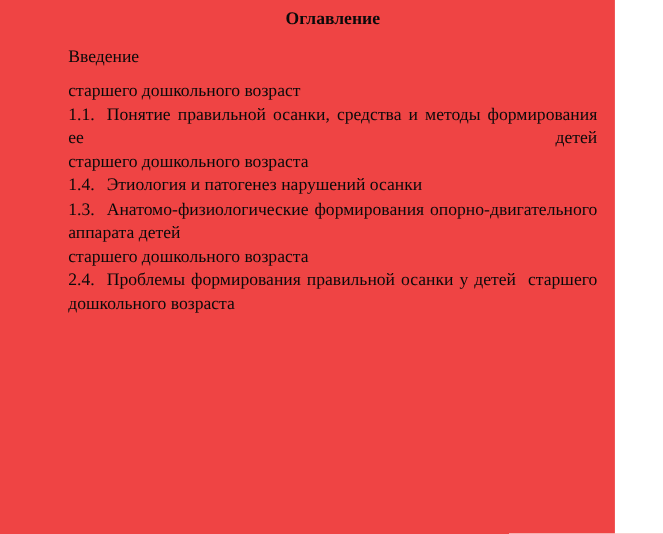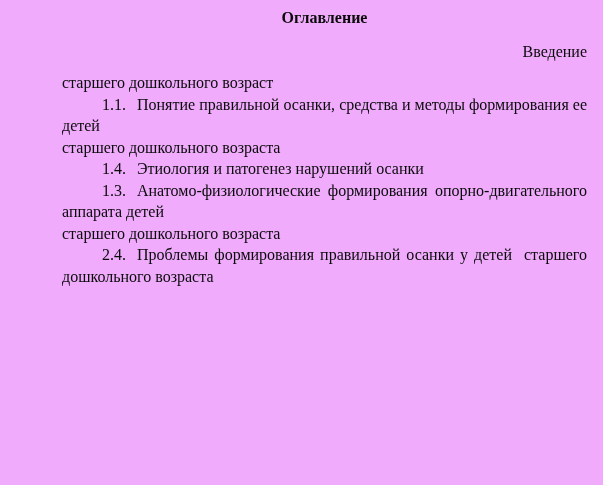--- a/index.html
+++ b/index.html
@@ -2,55 +2,53 @@
 <html><head>
 <meta charset="utf-8">
 <style>
   html, body {
     margin: 0;
     padding: 0;
     background: #ffffff;
   }
   .page {
     position: relative;
-    width: 603px;
+    width: 559px;
     height: 485px;
-    background: #f0abfc;
+    background: #ef4444;
     overflow: hidden;
     box-sizing: border-box;
     padding: 7px 16px 0 62px;
     font-family: "Liberation Serif", "DejaVu Serif", serif;
     font-size: 16px;
     line-height: 21.5px;
     color: #0a0a0a;
   }
   .doc-title {
     font-weight: 700;
     text-align: center;
     margin: 0 0 12px 0;
   }
   .intro-para {
     margin: 0 0 10px 0;
-    text-align: right;
   }
   .entry {
     margin: 0;
   }
   .line {
     text-align: center;
     text-align-last: left;
   }
   .line.just {
     text-align: justify;
     text-align-last: justify;
   }
   .num {
     display: inline-block;
     width: 35px;
-    margin-left: 40px;
   }
 </style>
 </head>
 <body>
 
 <div class="page">
 
   <div class="doc-title">Оглавление</div>
 
   <div class="intro-para">Введение</div>

